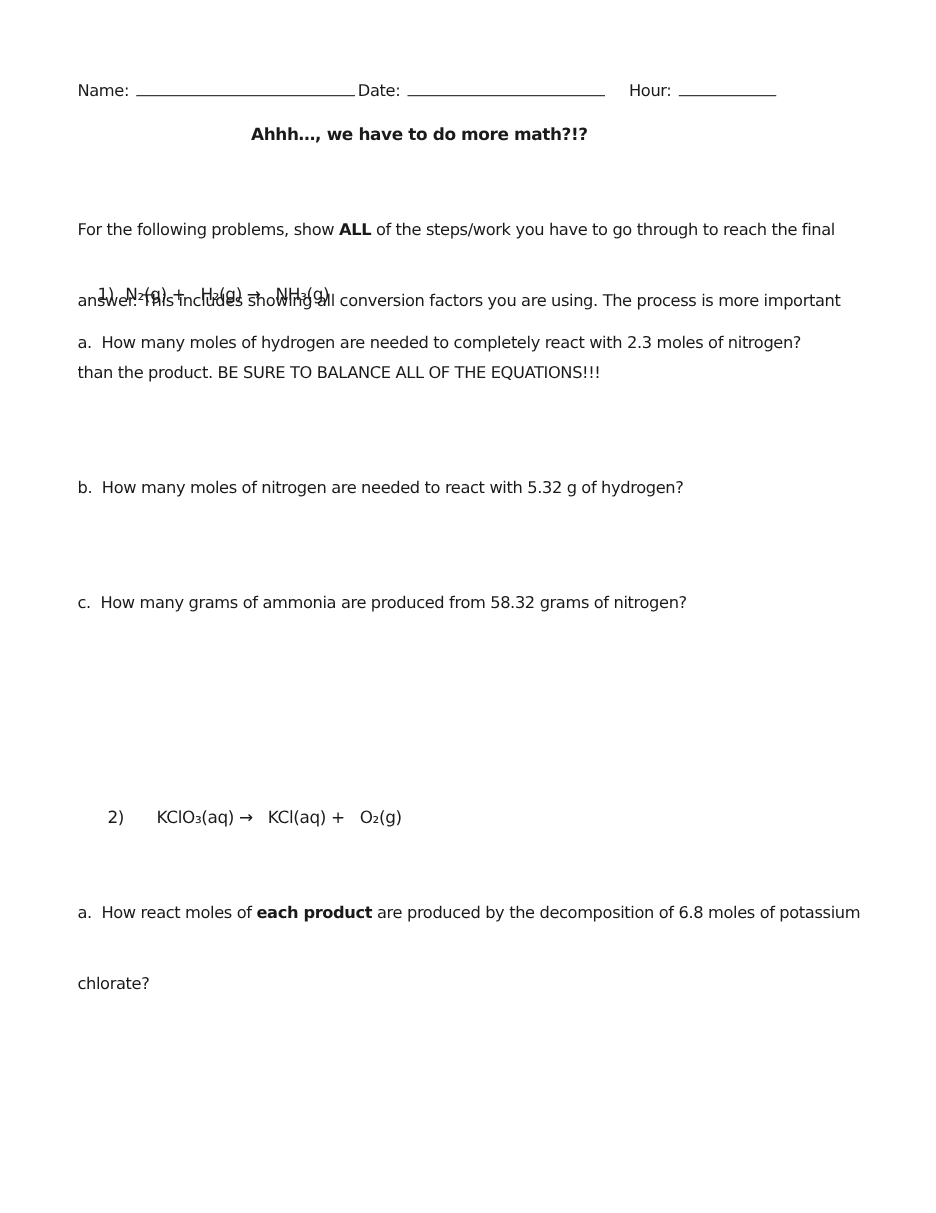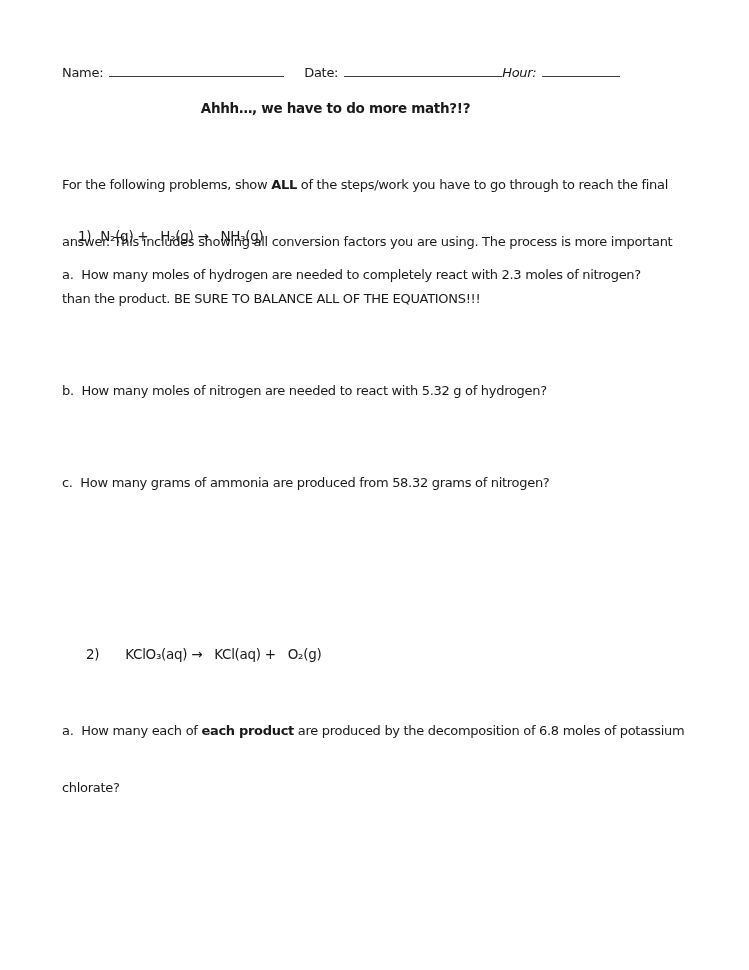--- a/index.html
+++ b/index.html
@@ -21,22 +21,22 @@
   .header-row { top: 63px; white-space: nowrap; }
   .blank {
     display: inline-block;
     border-bottom: 1.5px solid #3c3c3c;
     height: 13px;
     vertical-align: baseline;
   }
   .w-name { width: 175px; margin-left: 6px; }
   .w-date { width: 158px; margin-left: 6px; }
   .w-hour { width: 78px;  margin-left: 6px; }
-  .gap-date { margin-left: 20px; }
-  .gap-hour { margin-left: 0; font-style: italic; }
+  .gap-date { margin-left: 2px; }
+  .gap-hour { margin-left: 19px; }
 
   
   .title {
     top: 100px; left: 0; width: 671px;
     text-align: center;
     font-weight: bold;
     font-size: 13.5px;
   }
 
   
@@ -77,18 +77,18 @@
   </div>
 
   <div class="abs q1a">a.  How many moles of hydrogen are needed to completely react with 2.3 moles of nitrogen?</div>
   <div class="abs q1b">b.  How many moles of nitrogen are needed to react with 5.32 g of hydrogen?</div>
   <div class="abs q1c">c.  How many grams of ammonia are produced from 58.32 grams of nitrogen?</div>
 
   <div class="abs p2-block">
     <div class="eq-line">
       <span class="eq-label">2)</span><span class="sp2">KClO₃(aq) →   KCl(aq) +   O₂(g)</span>
     </div>
-    <div><span>a.  How many each of </span><span class="b">each product</span><span> are produced by the decomposition of 6.8 moles of potassium</span></div>
+    <div><span>a.  How react moles of </span><span class="b">each product</span><span> are produced by the decomposition of 6.8 moles of potassium</span></div>
     <div>chlorate?</div>
   </div>
 
 
 </div>
 
 </body></html>

